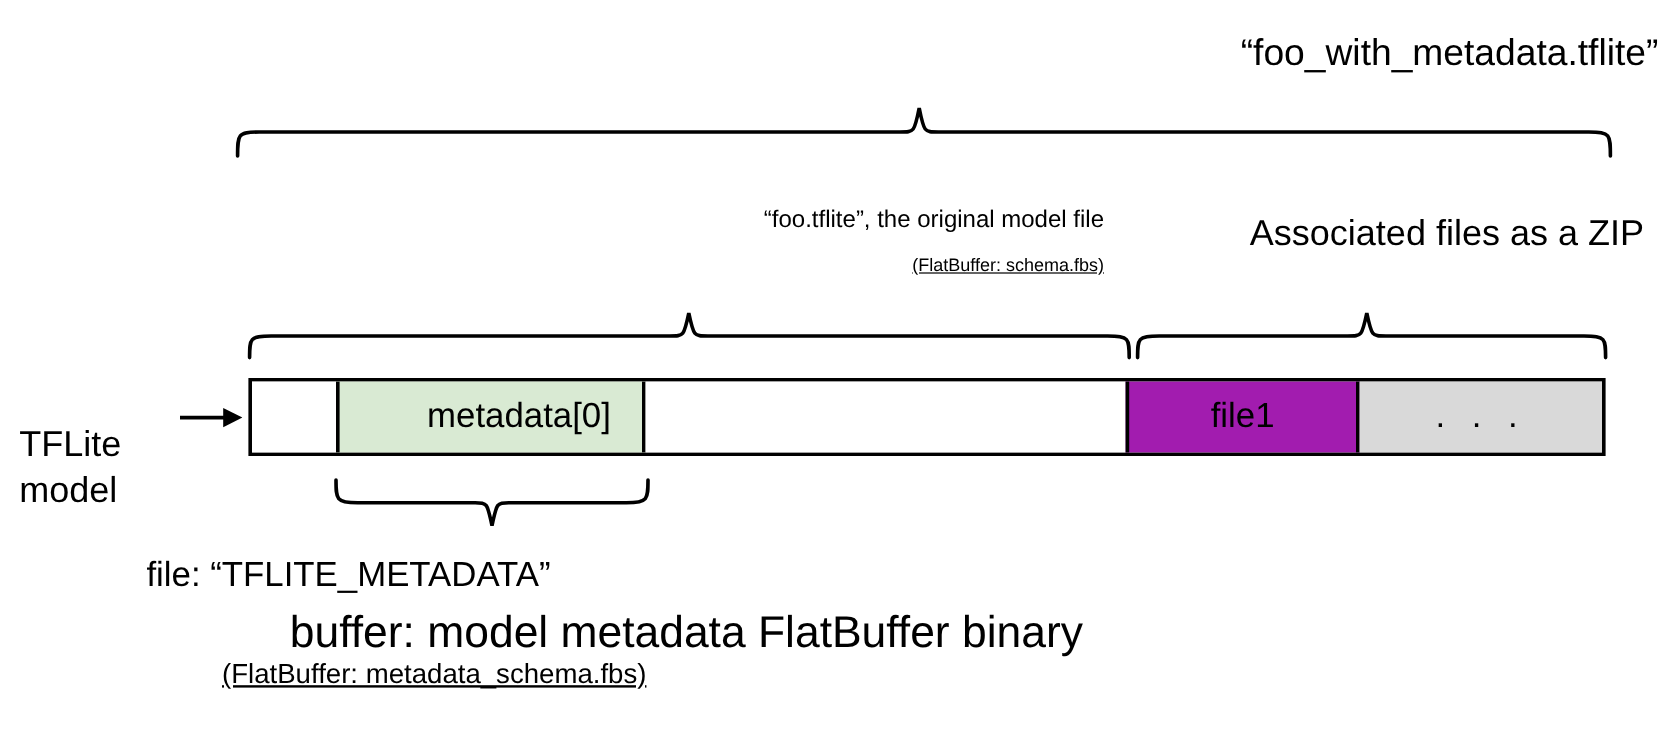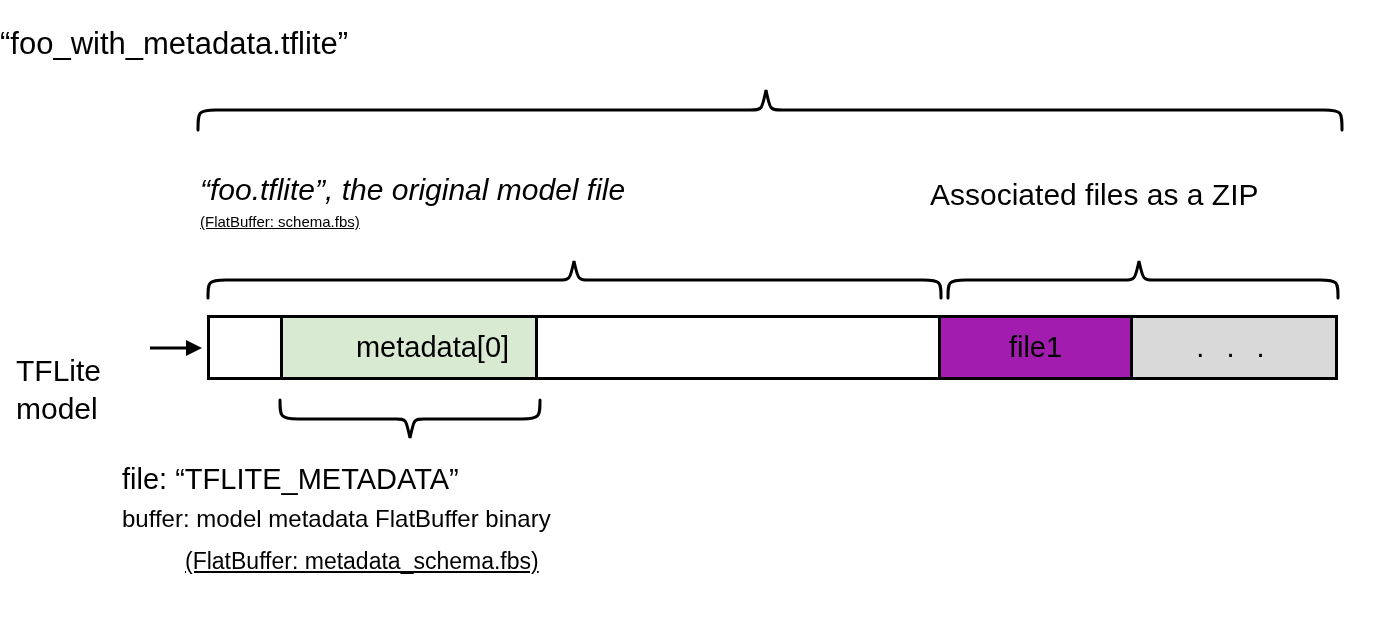--- a/index.html
+++ b/index.html
@@ -17,34 +17,33 @@
     height: 621px;
     background: #ffffff;
     overflow: hidden;
   }
   .txt {
     position: absolute;
     white-space: pre;
     color: #000000;
     line-height: 1.18;
   }
-  .center { text-align: left; }
+  .center { text-align: right; }
   .left { text-align: left; }
 
   
   #title-text {
     left: 0; top: 26px; width: 1382px;
     font-size: 31px;
   }
 
   
   #model-label-main {
     left: 200px; top: 172px; width: 720px;
-    font-size: 30px;
-    font-style: italic;
+    font-size: 20px;
   }
   #model-label-sub {
     left: 200px; top: 213px; width: 720px;
     font-size: 15px;
     text-decoration: underline;
   }
   #zip-label {
     left: 930px; top: 177px; width: 440px;
     font-size: 30px;
   }
@@ -105,21 +104,22 @@
     stroke-linecap: round;
   }
 
   
   #annot-name {
     left: 122px; top: 462px; width: 900px;
     font-size: 29px;
   }
   #annot-buffer {
     left: 122px; top: 505px; width: 900px;
-    font-size: 24px;
+    font-size: 37px;
+    text-align: center;
   }
   #annot-sub {
     left: 185px; top: 548px; width: 900px;
     font-size: 23px;
     text-decoration: underline;
   }
 </style>
 </head>
 <body>
 

